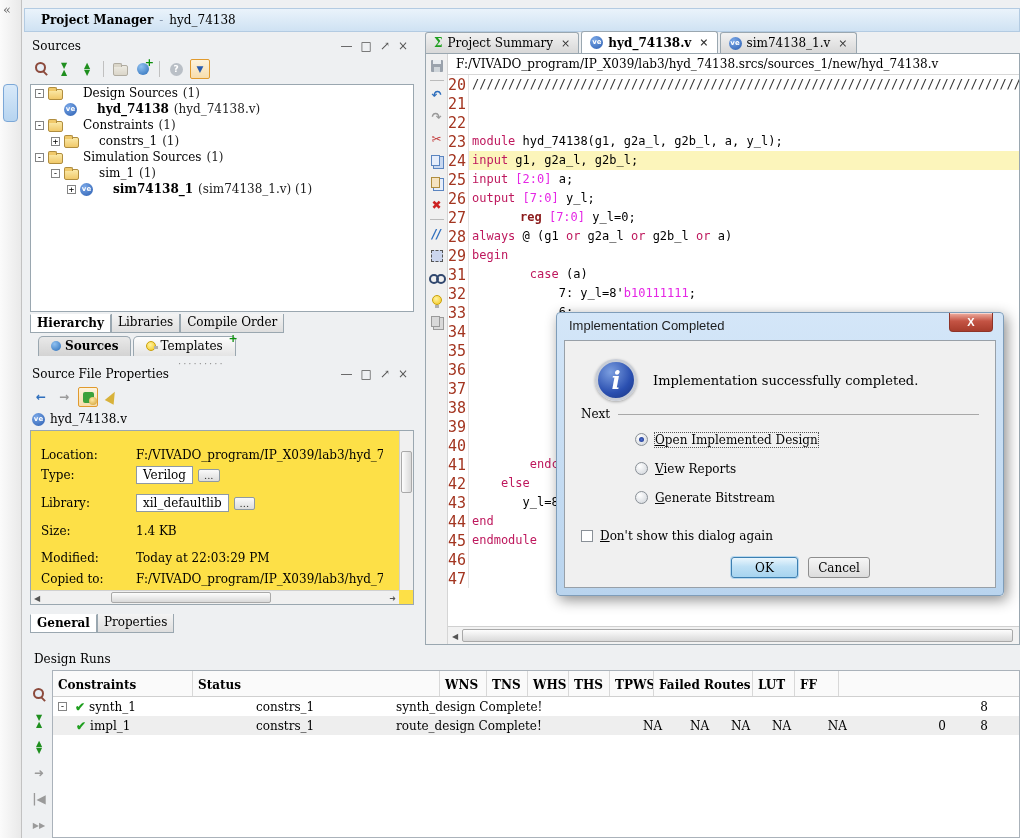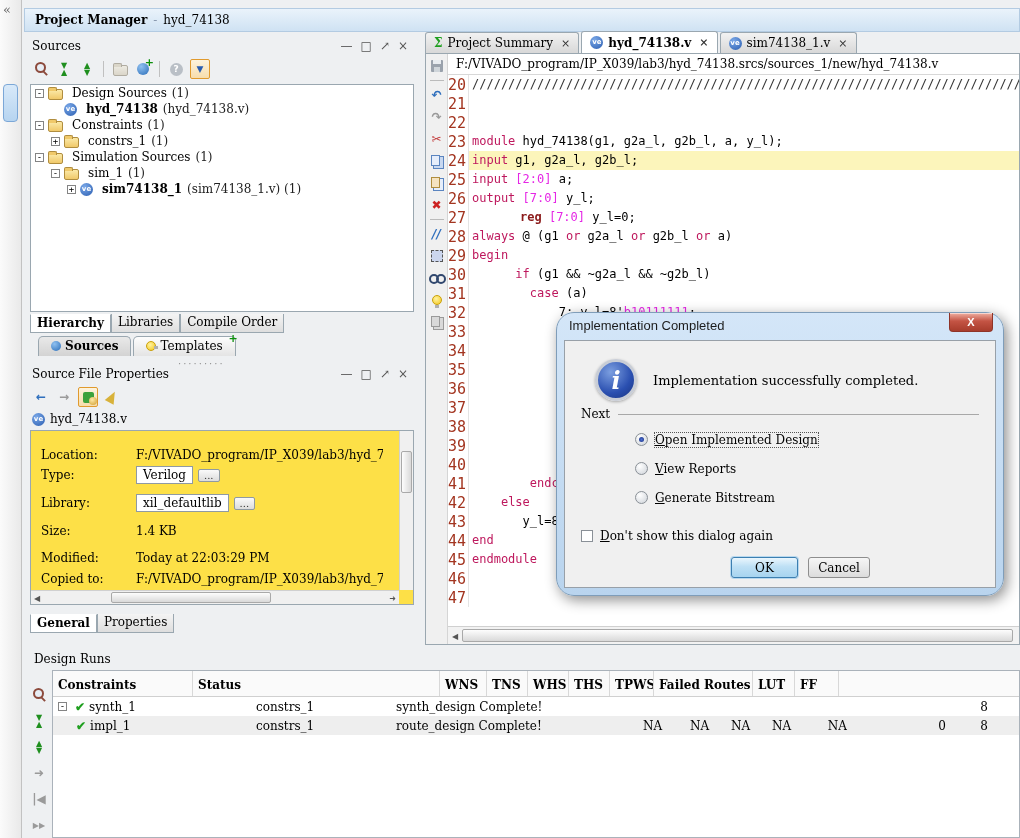--- a/index.html
+++ b/index.html
@@ -10,42 +10,42 @@
   
   .rail { position:absolute; left:0; top:0; width:22px; height:838px;
     background:linear-gradient(90deg,#fbfbfb,#e9e9e9); border-right:1px solid #c2c2c2; }
   .rail .chev { position:absolute; top:2px; left:3px; color:#666; font-size:13px; }
   .rail .blue-tab { position:absolute; top:84px; left:3px; width:15px; height:38px;
     background:linear-gradient(#d8e9f9,#b6d4f0); border:1px solid #7ba7d7; border-radius:4px; }
 
   
   .titlebar { position:absolute; left:24px; top:8px; right:0; height:24px;
     background:linear-gradient(#eaf3fb,#cfe2f3); border:1px solid #b3cbe2;
-    display:flex; align-items:center; padding-left:10px; }
+    display:flex; align-items:center; padding-left:16px; }
   .titlebar .t1 { font-weight:bold; }
   .titlebar .dash { color:#8a9ab0; margin:0 6px; }
 
   
   .phead { display:flex; align-items:center; height:20px; padding:0 4px; }
   .phead .ptitle { flex:1; }
   .winbtns { display:flex; gap:8px; align-items:center; padding-right:4px; }
   .winbtns span { color:#555; font-size:12px; line-height:12px; cursor:default; }
 
   .sources-panel { position:absolute; left:28px; top:36px; width:388px; height:326px; }
   .toolbar { display:flex; align-items:center; gap:5px; height:26px; padding:0 4px; }
   .tb-sep { width:1px; height:16px; background:#c0c0c0; margin:0 2px; }
 
   .treebox { position:absolute; left:2px; top:48px; right:2px; height:228px;
     background:#fff; border:1px solid #9aa7b0; overflow:hidden; }
   .trow { display:flex; align-items:center; height:16px; white-space:nowrap; }
   .expbox { display:inline-flex; width:9px; height:9px; border:1px solid #848484; background:#fff;
     font-size:9px; line-height:7px; align-items:center; justify-content:center;
     margin-right:4px; flex:none; font-family:"DejaVu Sans Mono",monospace; }
   .expspace { width:13px; flex:none; }
-  .tlabel { margin-left:9px; }
+  .tlabel { margin-left:20px; }
   .tlabel.b { font-weight:bold; }
   .tsuffix { margin-left:5px; color:#222; }
 
   .tabs1 { position:absolute; left:2px; top:278px; display:flex; }
   .tab1 { border:1px solid #9aa7b0; border-top:none; padding:1px 6px 2px;
     background:linear-gradient(#f4f4f4,#dedede); }
   .tab1.sel { background:#fff; font-weight:bold; border-top:1px solid #fff; }
 
   .viewtabs { position:absolute; left:10px; top:300px; display:flex; gap:2px; }
   .vtab { display:flex; align-items:center; gap:4px; padding:2px 12px 3px;
@@ -158,21 +158,21 @@
   .ic-gear { width:11px; height:11px; background:#3da23d; border-radius:2px; }
   .ic-gear::after { content:""; position:absolute; right:0; bottom:1px; width:8px; height:8px;
     border-radius:50%; background:radial-gradient(circle at 40% 35%, #ffe9a8, #cf9d2e); }
   .ic-cursor { width:0; height:0; border-left:5px solid transparent; border-right:5px solid transparent;
     border-bottom:12px solid #d8b23a; transform:rotate(28deg); }
   .gy { color:#9a9a9a; } .bl { color:#2f6fbd; } .rd { color:#cc2222; } .gn { color:#1f9f1f; }
   .b { font-weight:bold; }
 
   
   .dialog { position:absolute; left:556px; top:312px; width:448px; height:284px;
-    background:linear-gradient(#d4e6f8,#b9d4ee); border:1px solid #7f9db9; border-radius:18px;
+    background:linear-gradient(#d4e6f8,#b9d4ee); border:1px solid #7f9db9; border-radius:4px;
     box-shadow:3px 4px 14px rgba(0,0,0,.45); z-index:10; }
   .dtitle { position:absolute; left:12px; top:5px; font-family:"Liberation Sans",sans-serif;
     font-size:13px; color:#1c1c1c; }
   .dclose { position:absolute; right:10px; top:0; width:44px; height:19px;
     background:linear-gradient(#f0b0a2,#c45444 45%,#a83c2c); border:1px solid #8f3428;
     border-top:none; border-radius:0 0 4px 4px; color:#fff; font-weight:bold; font-size:11px;
     display:flex; align-items:center; justify-content:center;
     box-shadow:inset 0 1px 0 rgba(255,255,255,.5); font-family:"Liberation Sans",sans-serif; }
   .dcontent { position:absolute; left:7px; right:7px; top:27px; bottom:7px;
     background:#f0f0f0; border:1px solid #98a0a8; }
@@ -488,24 +488,20 @@
           </div>
           <div class="crow">
             <span class="ln">28</span>
             <span class="lt"><span class="sg-k">always</span><span class="sg-p"> @ (g1 </span><span class="sg-k">or</span><span class="sg-p"> g2a_l </span><span class="sg-k">or</span><span class="sg-p"> g2b_l </span><span class="sg-k">or</span><span class="sg-p"> a)</span></span>
           </div>
           <div class="crow">
             <span class="ln">29</span>
             <span class="lt"><span class="sg-k">begin</span></span>
           </div>
           <div class="crow">
-            <span class="ln">30</span>
-            <span class="lt"><span class="sg-p">      </span><span class="sg-k">if</span><span class="sg-p"> (g1 &amp;&amp; ~g2a_l &amp;&amp; ~g2b_l)</span></span>
-          </div>
-          <div class="crow">
             <span class="ln">31</span>
             <span class="lt"><span class="sg-p">        </span><span class="sg-k">case</span><span class="sg-p"> (a)</span></span>
           </div>
           <div class="crow">
             <span class="ln">32</span>
             <span class="lt"><span class="sg-p">            7: y_l=8'</span><span class="sg-n">b10111111</span><span class="sg-p">;</span></span>
           </div>
           <div class="crow">
             <span class="ln">33</span>
             <span class="lt"><span class="sg-p">            6:</span></span>

